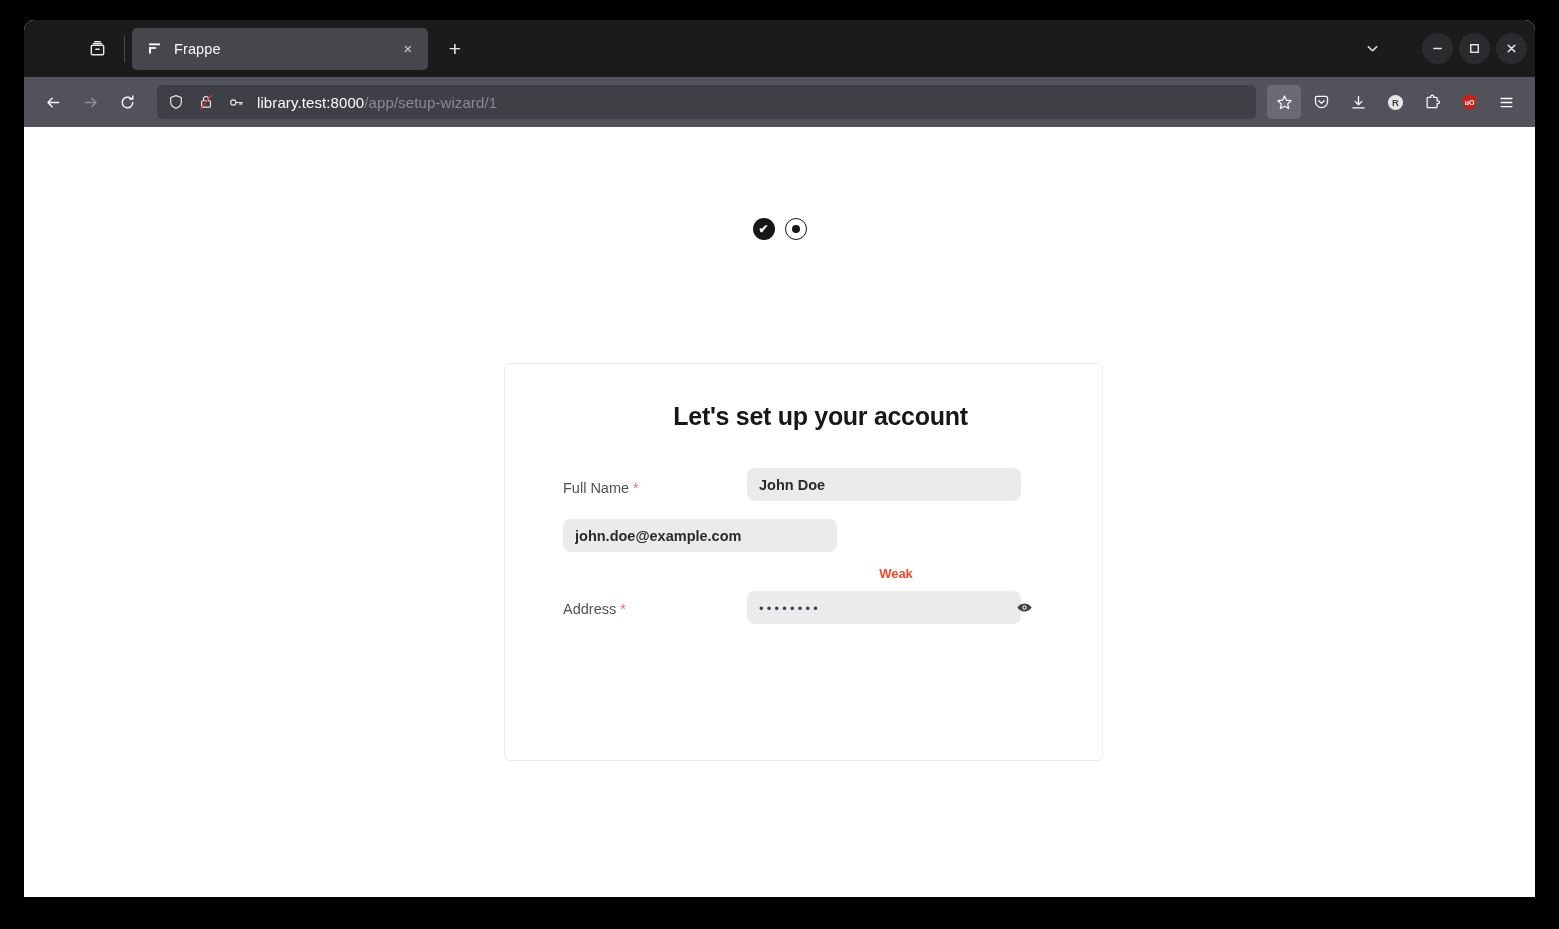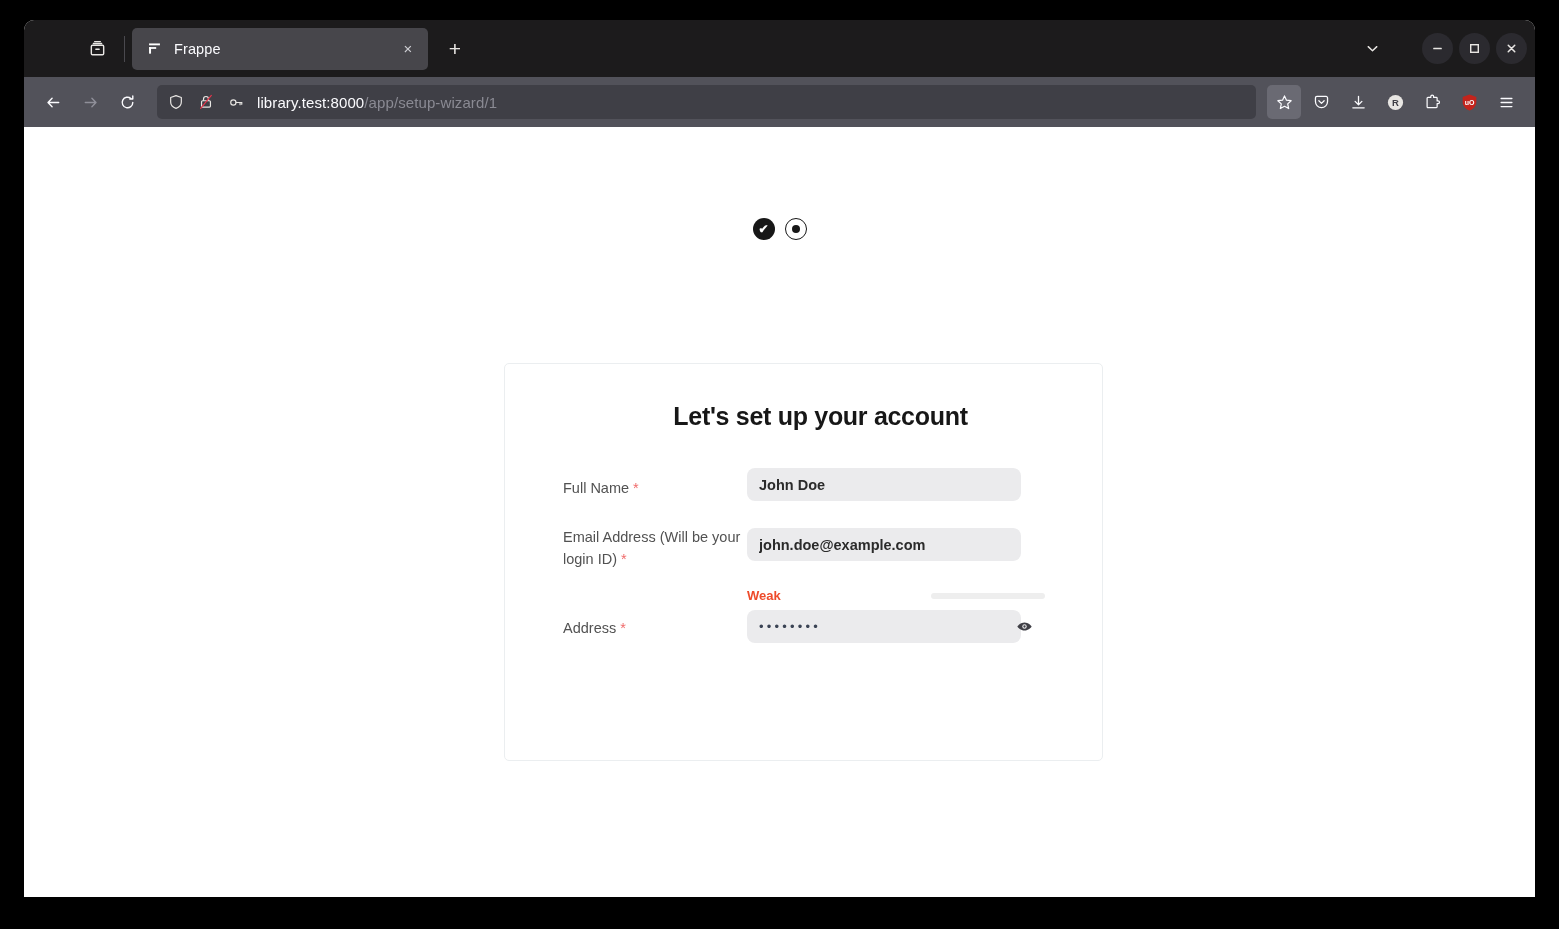--- a/index.html
+++ b/index.html
@@ -257,25 +257,26 @@
     color: #2b2b2b;
     outline: none;
     display: block;
   }
   .text-input::placeholder { color: #9a9a9e; font-weight: 400; }
 
   .pw-row { margin-bottom: 0; align-items: flex-start; }
   .pw-strength {
     display: flex;
     align-items: center;
-    justify-content: space-between;
+    justify-content: center;
     gap: 7px;
     width: 298px;
     margin-bottom: 7px;
     height: 14px;
+    flex-direction: column;
   }
   .pw-label {
     font-size: 13px;
     font-weight: 700;
     color: #ee4b2b;
     line-height: 1;
   }
   .pw-bar {
     width: 114px;
     height: 6px;
@@ -493,21 +494,20 @@
       <div class="card-title">Let's set up your account</div>
 
       <div class="form-row">
         <div class="form-label"><span>Full Name</span> <span class="req">*</span></div>
         <div class="field-col">
           <input class="text-input" type="text" value="John Doe" style="">
         </div>
       </div>
 
       <div class="form-row">
-        <div class="form-label"><span>Email Address (Will be your login ID)</span> <span class="req">*</span></div>
         <div class="field-col">
           <input class="text-input" type="text" value="john.doe@example.com" style="">
         </div>
       </div>
 
       <div class="form-row pw-row">
         <div class="form-label" style="padding-top:28px"><span>Address</span> <span class="req">*</span></div>
         <div class="field-col">
           <div class="pw-strength">
             <span class="pw-label">Weak</span>

